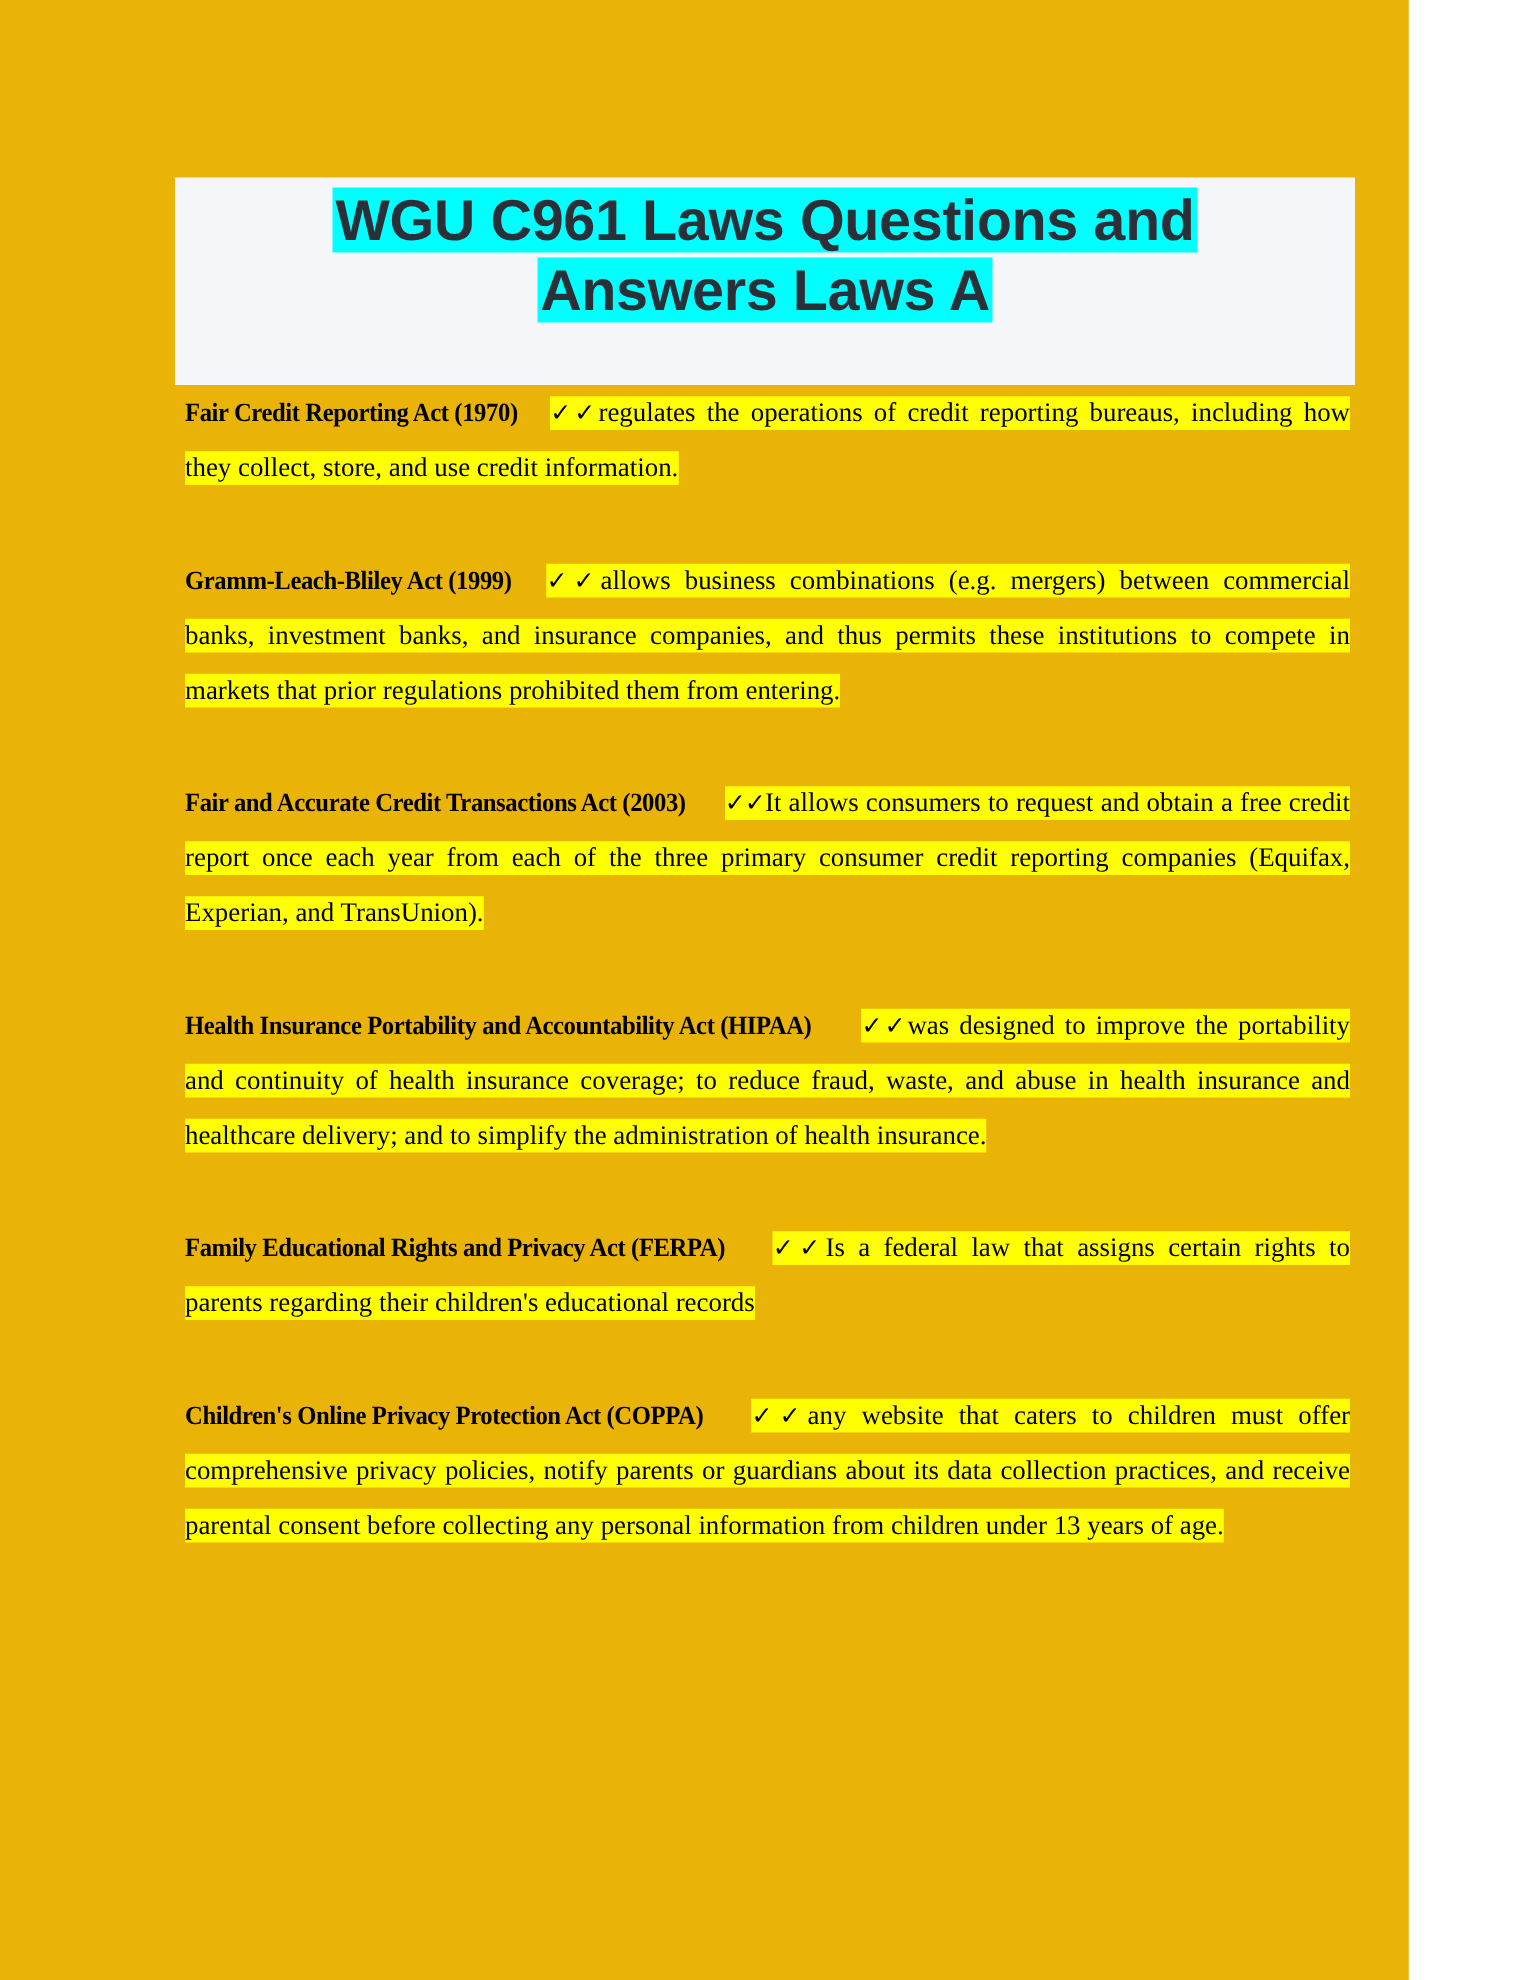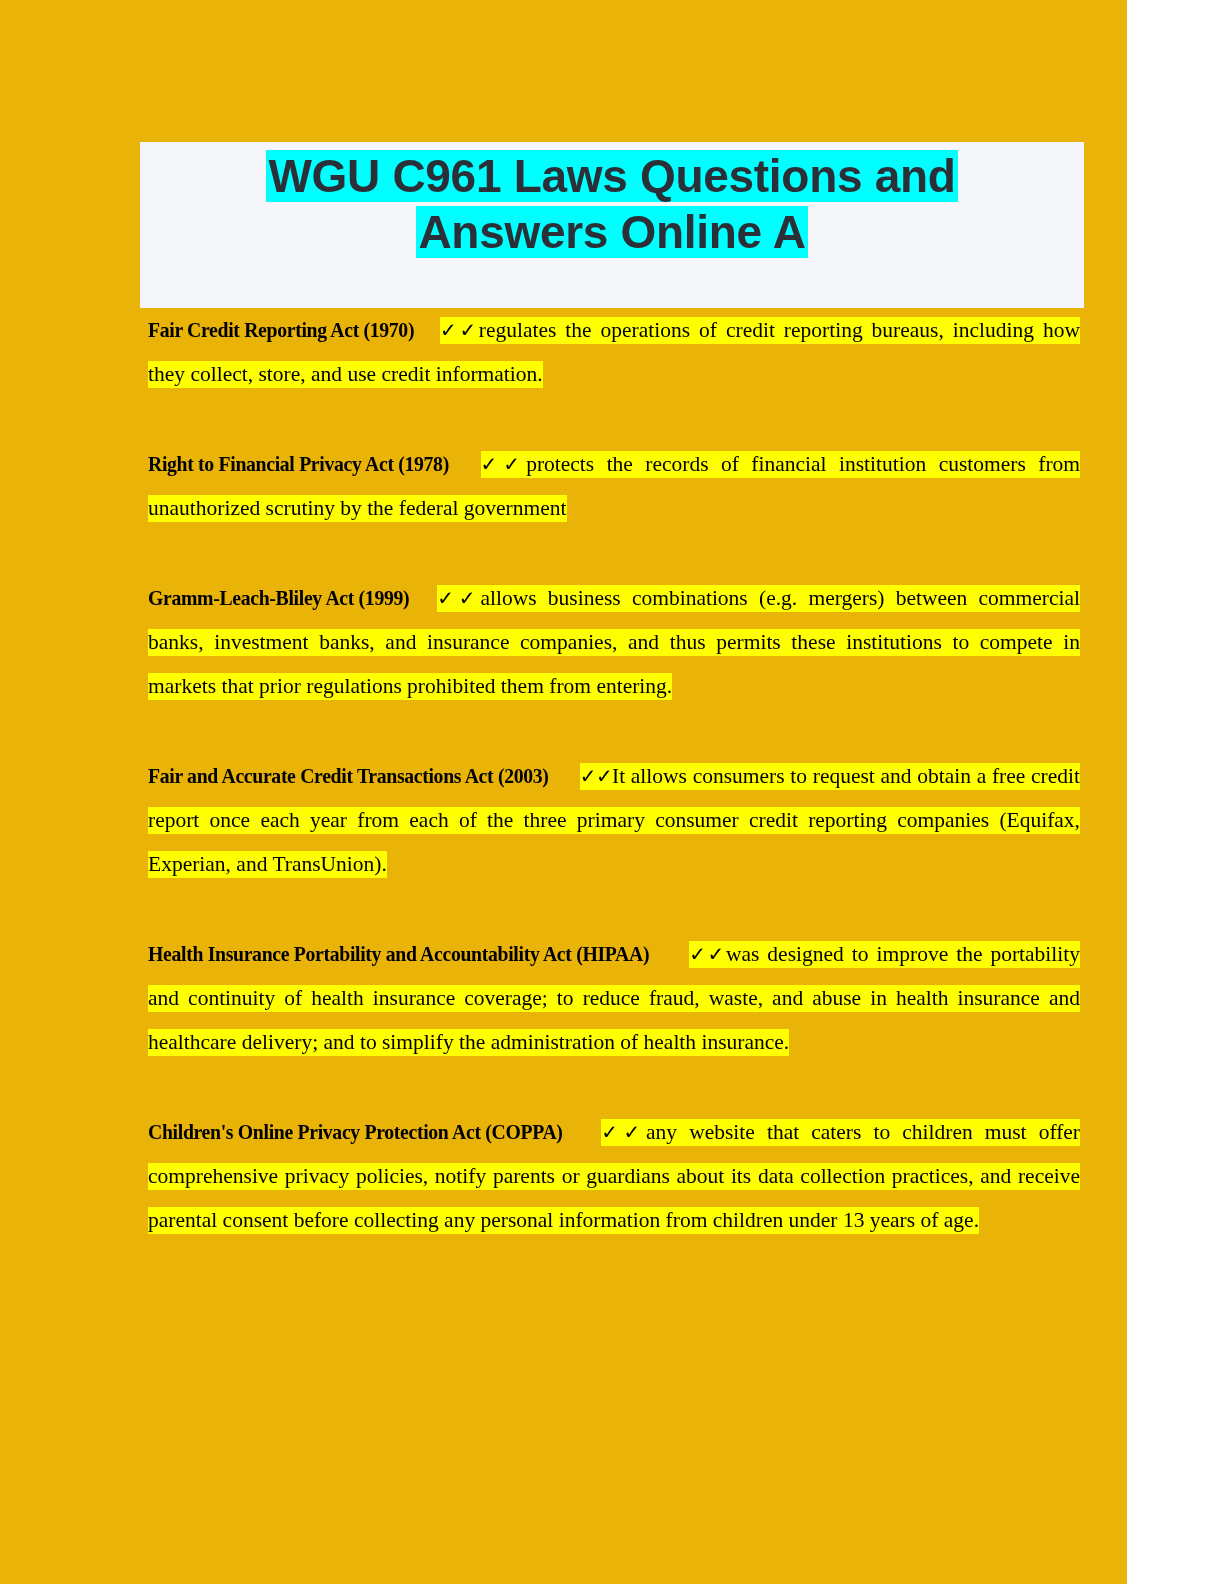--- a/index.html
+++ b/index.html
@@ -109,34 +109,34 @@
   }
 </style>
 </head>
 <body>
 
 <div class="page">
 
   <div class="header-band">
     <h1 class="doc-title">
       <span class="hl-title">WGU C961 Laws Questions and</span><br>
-      <span class="hl-title">Answers Online A</span>
+      <span class="hl-title">Answers Laws A</span>
     </h1>
   </div>
 
   <div class="content">
 
     <p class="qa-block"><span class="term">Fair Credit Reporting Act (1970)</span><span class="sp"> </span><span class="answer"><span class="checks">✓✓</span><span>regulates the operations of credit reporting bureaus, including how they collect, store, and use credit information.</span></span></p>
 
-    <p class="qa-block"><span class="term">Right to Financial Privacy Act (1978)</span><span class="sp"> </span><span class="answer"><span class="checks">✓✓</span><span>protects the records of financial institution customers from unauthorized scrutiny by the federal government</span></span></p>
 
     <p class="qa-block"><span class="term">Gramm-Leach-Bliley Act (1999)</span><span class="sp"> </span><span class="answer"><span class="checks">✓✓</span><span>allows business combinations (e.g. mergers) between commercial banks, investment banks, and insurance companies, and thus permits these institutions to compete in markets that prior regulations prohibited them from entering.</span></span></p>
 
     <p class="qa-block"><span class="term">Fair and Accurate Credit Transactions Act (2003)</span><span class="sp"> </span><span class="answer"><span class="checks">✓✓</span><span>It allows consumers to request and obtain a free credit report once each year from each of the three primary consumer credit reporting companies (Equifax, Experian, and TransUnion).</span></span></p>
 
     <p class="qa-block"><span class="term">Health Insurance Portability and Accountability Act (HIPAA)</span><span class="sp"> </span><span class="answer"><span class="checks">✓✓</span><span>was designed to improve the portability and continuity of health insurance coverage; to reduce fraud, waste, and abuse in health insurance and healthcare delivery; and to simplify the administration of health insurance.</span></span></p>
 
+    <p class="qa-block"><span class="term">Family Educational Rights and Privacy Act (FERPA)</span><span class="sp"> </span><span class="answer"><span class="checks">✓✓</span><span>Is a federal law that assigns certain rights to parents regarding their children's educational records</span></span></p>
 
     <p class="qa-block"><span class="term">Children's Online Privacy Protection Act (COPPA)</span><span class="sp"> </span><span class="answer"><span class="checks">✓✓</span><span>any website that caters to children must offer comprehensive privacy policies, notify parents or guardians about its data collection practices, and receive parental consent before collecting any personal information from children under 13 years of age.</span></span></p>
 
   </div>
 
 </div>
 
 </body></html>

